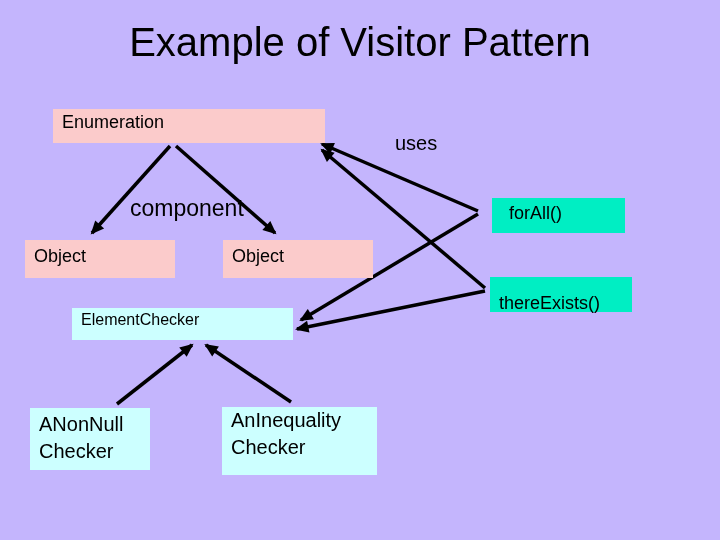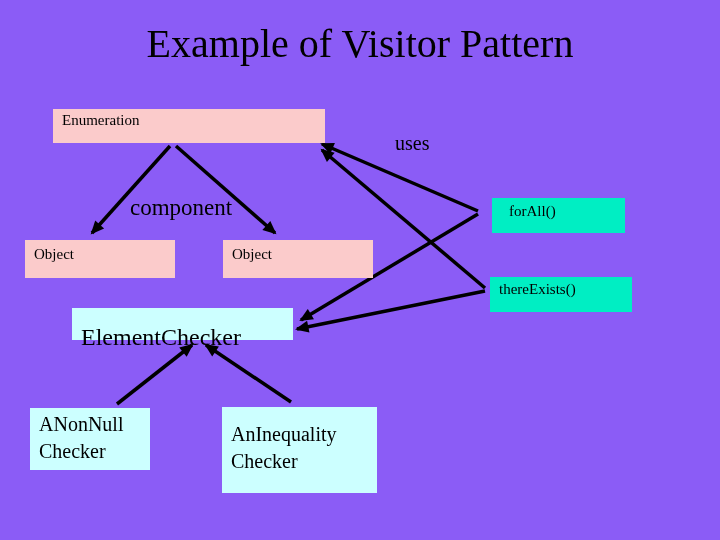--- a/index.html
+++ b/index.html
@@ -1,22 +1,22 @@
 <!DOCTYPE html>
 <html style="--pink: #FBCBCB; --teal: #00EEC3; --pale_cyan: #CCFFFF; --line: #000000;"><head>
 <meta charset="utf-8">
 <style>
   html, body { margin: 0; padding: 0; background: #ffffff; }
   .slide {
     position: relative;
     width: 720px;
     height: 540px;
-    background: #8b5cf6;
+    background: #c4b5fd;
     overflow: hidden;
-    font-family: Liberation Serif, serif;
+    font-family: Liberation Sans, sans-serif;
     color: #000;
   }
   .title {
     position: absolute;
     left: 0; top: 20px;
     width: 100%;
     margin: 0;
     text-align: center;
     font-size: 40px;
     font-weight: 400;
@@ -29,36 +29,36 @@
     pointer-events: none;
   }
   .edge {
     stroke: var(--line, #000000);
     stroke-width: 3.5;
     fill: none;
   }
   .box {
     position: absolute;
     box-sizing: border-box;
-    font-size: 15px;
+    font-size: 18px;
     padding: 4px 0 0 9px;
     white-space: nowrap;
   }
   .pink  { background: var(--pink, #FBCBCB); }
   .teal  { background: var(--teal, #00EEC3); }
   .cyan  { background: var(--pale_cyan, #CCFFFF); }
 
   #b-enumeration    { left: 53px;  top: 109px; width: 272px; height: 34px; padding-top: 3px; }
   #b-object-left    { left: 25px;  top: 240px; width: 150px; height: 38px; padding-top: 6px; }
   #b-object-right   { left: 223px; top: 240px; width: 150px; height: 38px; padding-top: 6px; }
   #b-forall         { left: 492px; top: 198px; width: 133px; height: 35px; padding-top: 5px; padding-left: 17px; }
-  #b-thereexists    { left: 490px; top: 277px; width: 142px; height: 35px; padding-top: 4px; }
-  #b-elementchecker { left: 72px;  top: 308px; width: 221px; height: 32px; padding-top: 16px; font-size: 24px; }
+  #b-thereexists    { left: 490px; top: 277px; width: 142px; height: 35px; padding-top: 16px; }
+  #b-elementchecker { left: 72px;  top: 308px; width: 221px; height: 32px; padding-top: 3px; font-size: 16px; }
   #b-anonnull       { left: 30px;  top: 408px; width: 120px; height: 62px; padding-top: 3px; font-size: 20px; line-height: 1.35; }
-  #b-aninequality   { left: 222px; top: 407px; width: 155px; height: 86px; padding-top: 14px; font-size: 20px; line-height: 1.35; }
+  #b-aninequality   { left: 222px; top: 407px; width: 155px; height: 68px; padding-top: 0; font-size: 20px; line-height: 1.35; }
   .box .ln { display: block; }
 
   .note { position: absolute; font-size: 23px; white-space: nowrap; }
   #n-uses       { left: 395px; top: 132px; font-size: 20px; text-align: right; }
   #n-component  { left: 130px; top: 195px; }
   #n-implements { left: 153px; top: 371px; }
 </style>
 </head>
 <body>
 

